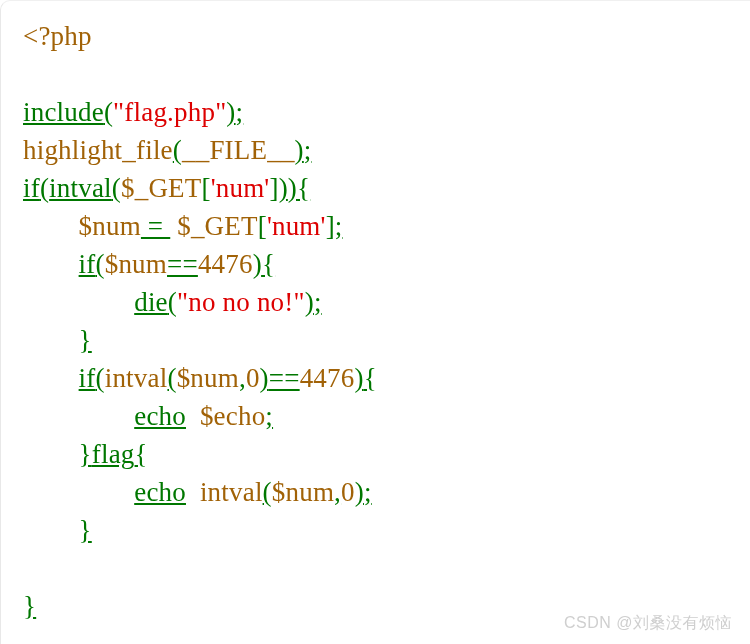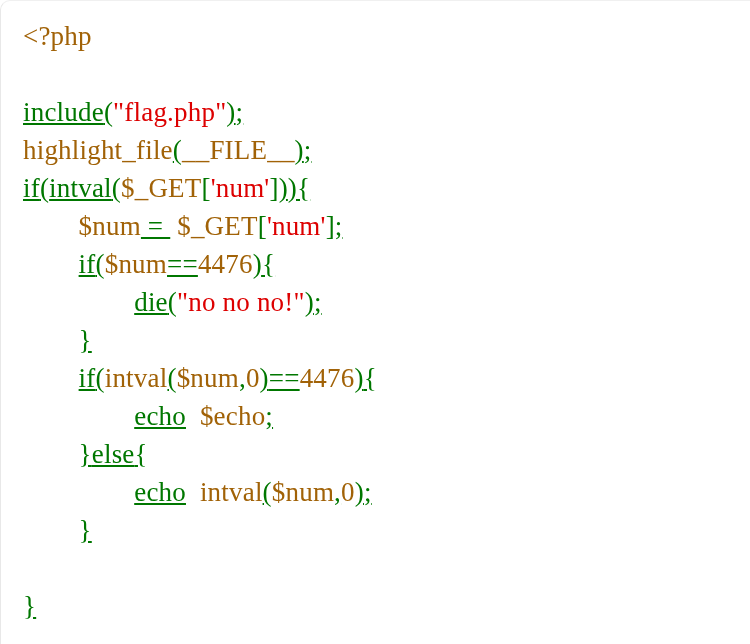--- a/index.html
+++ b/index.html
@@ -67,20 +67,21 @@
 <span></span>
 <span><span class="c-keyword">include</span><span class="c-keyword">(</span><span class="c-string">"flag.php"</span><span class="c-keyword">)</span><span class="c-keyword">;</span></span>
 <span><span class="c-default">highlight_file</span><span class="c-keyword">(</span><span class="c-default">__FILE__</span><span class="c-keyword">)</span><span class="c-keyword">;</span></span>
 <span><span class="c-keyword">if</span><span class="c-keyword">(</span><span class="c-keyword">intval</span><span class="c-keyword">(</span><span class="c-default">$_GET</span><span class="c-keyword">[</span><span class="c-string">'num'</span><span class="c-keyword">]</span><span class="c-keyword">)</span><span class="c-keyword">)</span><span class="c-keyword">{</span></span>
 <span>        <span class="c-default">$num</span><span class="c-keyword"> = </span><span class="c-html"> </span><span class="c-default">$_GET</span><span class="c-keyword">[</span><span class="c-string">'num'</span><span class="c-keyword">]</span><span class="c-keyword">;</span></span>
 <span>        <span class="c-keyword">if</span><span class="c-keyword">(</span><span class="c-default">$num</span><span class="c-keyword">==</span><span class="c-default">4476</span><span class="c-keyword">)</span><span class="c-keyword">{</span></span>
 <span>                <span class="c-keyword">die</span><span class="c-keyword">(</span><span class="c-string">"no no no!"</span><span class="c-keyword">)</span><span class="c-keyword">;</span></span>
 <span>        <span class="c-keyword">}</span></span>
 <span>        <span class="c-keyword">if</span><span class="c-keyword">(</span><span class="c-default">intval</span><span class="c-keyword">(</span><span class="c-default">$num</span><span class="c-keyword">,</span><span class="c-default">0</span><span class="c-keyword">)</span><span class="c-keyword">==</span><span class="c-default">4476</span><span class="c-keyword">)</span><span class="c-keyword">{</span></span>
 <span>                <span class="c-keyword">echo</span><span class="c-html">  </span><span class="c-default">$echo</span><span class="c-keyword">;</span></span>
-<span>        <span class="c-keyword">}</span><span class="c-keyword">else</span><span class="c-keyword">{</span></span>
+<span>        <span class="c-keyword">}</span><span class="c-keyword">flag</span><span class="c-keyword">{</span></span>
 <span>                <span class="c-keyword">echo</span><span class="c-html">  </span><span class="c-default">intval</span><span class="c-keyword">(</span><span class="c-default">$num</span><span class="c-keyword">,</span><span class="c-default">0</span><span class="c-keyword">)</span><span class="c-keyword">;</span></span>
 <span>        <span class="c-keyword">}</span></span>
 <span></span>
 <span><span class="c-keyword">}</span></span></pre>
 
+  <div id="watermark">CSDN @刘桑没有烦恼</div>
 
 </div>
 
 </body></html>

